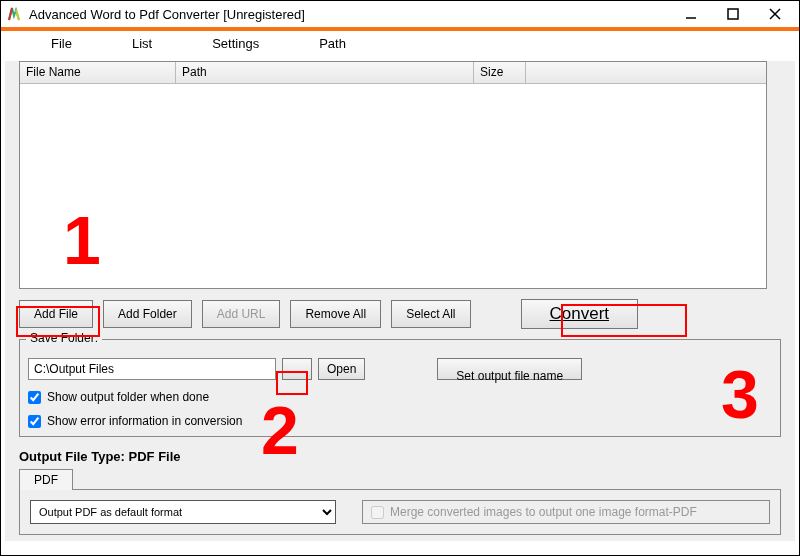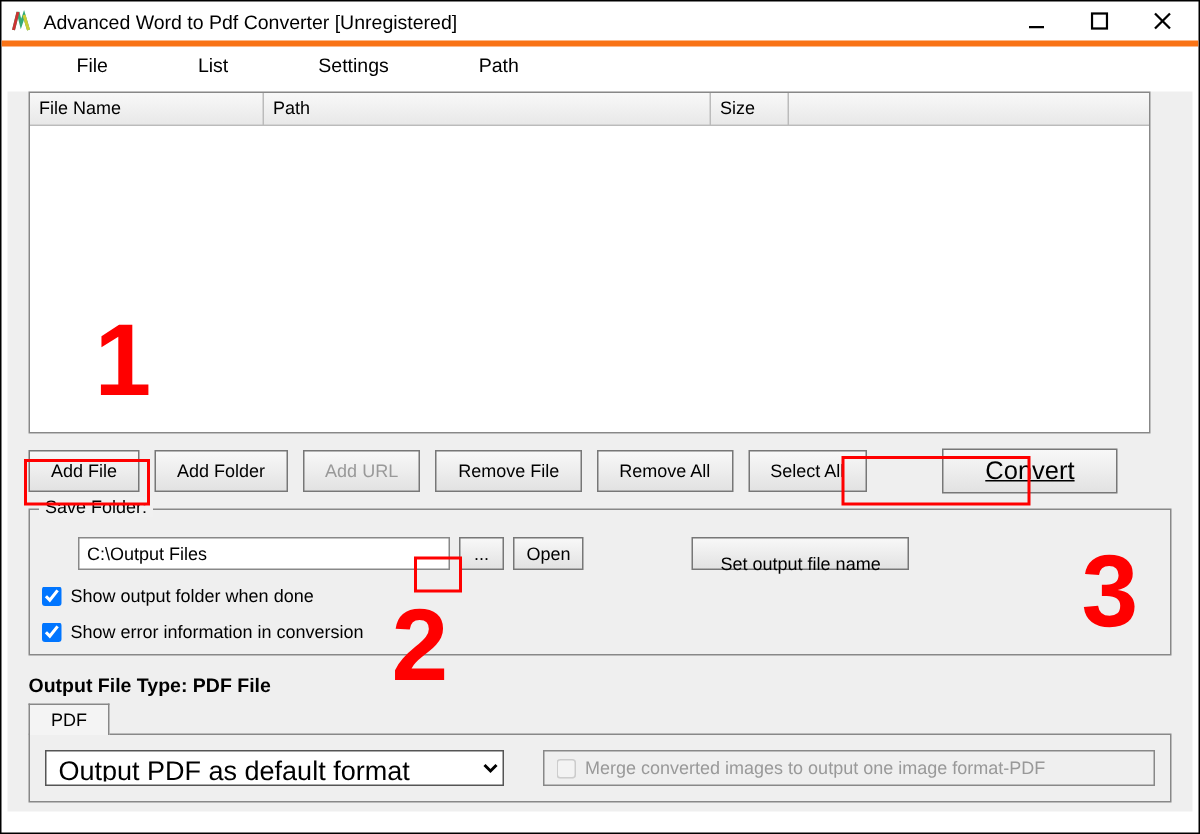--- a/index.html
+++ b/index.html
@@ -107,21 +107,20 @@
   align-items: center;
   gap: 6px;
 }
 .textinput {
   height: 22px;
   border: 1px solid #888;
   padding: 2px 5px;
   font-family: inherit;
   font-size: 12px;
   background: #fff;
-  margin-left: 24px;
 }
 .smallbtn {
   height: 22px;
   padding: 0 8px;
   background: linear-gradient(#f8f8f8,#e2e2e2);
   border: 1px solid #777;
   font-family: inherit;
   font-size: 12px;
   cursor: pointer;
 }
@@ -155,21 +154,21 @@
   border: 1px solid #888;
   padding: 10px 10px;
   display: flex;
   gap: 26px;
   align-items: center;
 }
 select.combo {
   height: 24px;
   border: 1px solid #555;
   font-family: inherit;
-  font-size: 18px;
+  font-size: 11px;
   background: #fff;
   padding: 2px 4px;
 }
 .merge-area {
   border: 1px solid #888;
   padding: 4px 8px;
   display: flex;
   align-items: center;
   gap: 6px;
   color: #999;
@@ -247,21 +246,20 @@
     <div class="th" style="width:52px;text-align:left">Size</div>
     <div class="th" style="flex:1"></div>
   </div>
   <div class="tbody"></div>
 </div>
 
 <div class="button-row">
   <button class="btn">Add File</button>
   <button class="btn">Add Folder</button>
   <button class="btn disabled">Add URL</button>
-  <button class="btn">Remove File</button>
   <button class="btn">Remove All</button>
   <button class="btn">Select All</button>
   <div style="width:30px"></div>
   <button class="btn big">Convert</button>
 </div>
 
 <div class="groupbox" style="background:#efefef">
   <div class="legend">Save Folder:</div>
   <div class="save-row">
     <input class="textinput" style="width: 248px;" value="C:\Output Files">

